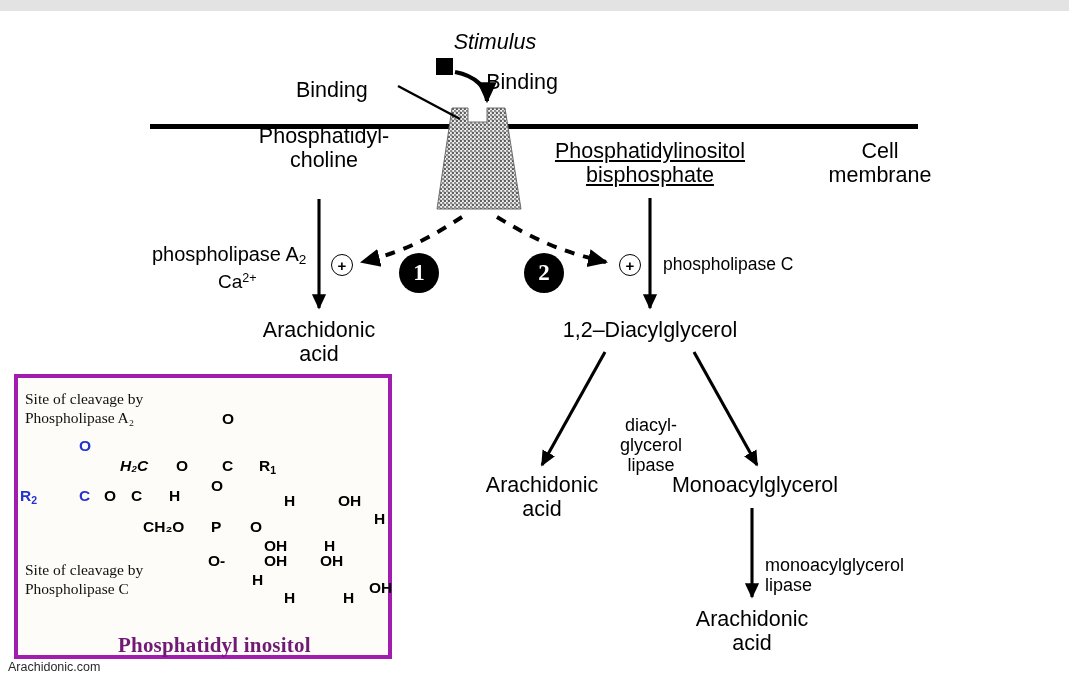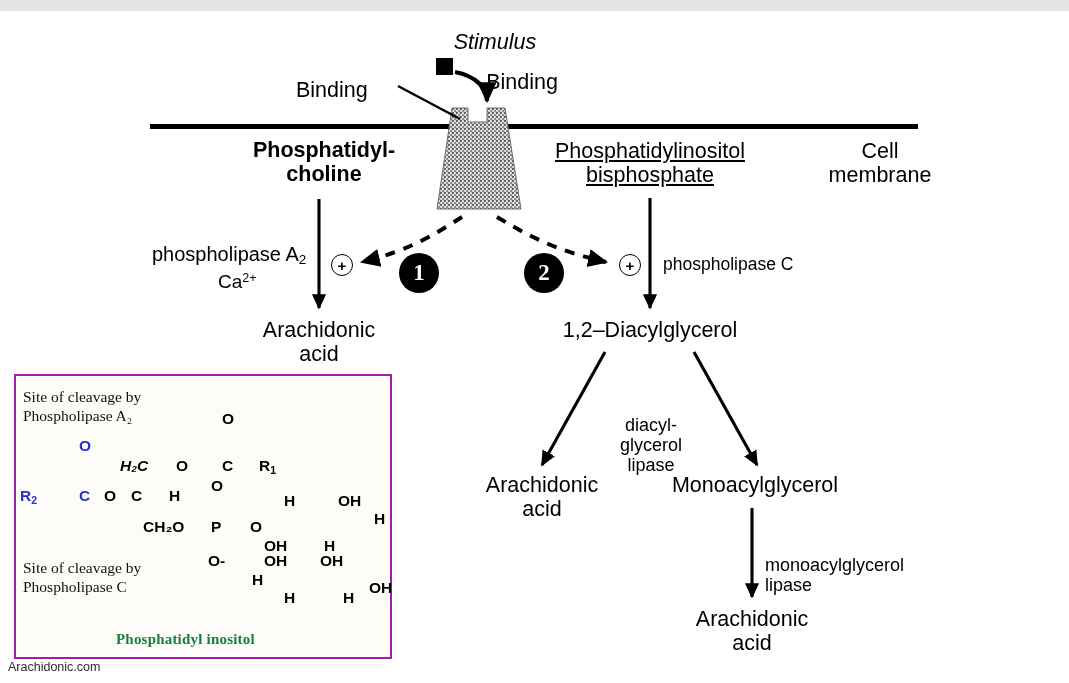--- a/index.html
+++ b/index.html
@@ -30,29 +30,29 @@
     position:absolute;width:40px;height:40px;border-radius:50%;
     background:#000;color:#fff;
     display:flex;align-items:center;justify-content:center;
     font-size:23px;font-weight:700;font-family:"Liberation Serif",serif;
   }
   .stimsq{position:absolute;width:17px;height:17px;background:#000;}
 
   
   #inset{
     position:absolute;left:14px;top:374px;width:378px;height:285px;
-    background:#fdfcf8;border:2px solid #a21caf;box-sizing:border-box;
+    background:#fdfcf8;border:4px solid #a21caf;box-sizing:border-box;
   }
   .chem{position:absolute;font-family:"Liberation Sans",sans-serif;font-size:15.5px;line-height:1;}
   .chem.blue{color:#2433cf;font-weight:700;}
   .chem.bold{font-weight:700;}
   .cap-ser{position:absolute;font-family:"Liberation Serif",serif;font-size:15.5px;line-height:1.22;color:#111;}
   .pi-title{
     position:absolute;font-family:"Liberation Serif",serif;font-weight:700;
-    font-size:15px;color:#15803d;letter-spacing:.2px;
+    font-size:21px;color:#701a75;letter-spacing:.2px;
   }
   sub{font-size:.68em;vertical-align:-.25em;}
   sup{font-size:.66em;vertical-align:.45em;}
   .wm{
     position:absolute;left:8px;top:660px;font-size:12.5px;color:#2b2b2b;
     font-family:"Liberation Sans",sans-serif;
   }
 </style>
 </head>
 <body>
@@ -162,21 +162,21 @@
     <line x1="108" y1="563" x2="158" y2="527" stroke="#e02b20" stroke-width="6.5" marker-end="url(#ahred)"></line>
   </svg>
 
   <div class="lbl big" style="left:400px;top:30px;width:190px;font-style:italic;">Stimulus</div>
   <div class="stimsq" style="left:436px;top:58px;"></div>
   <div class="lbl big" style="left:462px;top:70px;width:120px;text-align:center;">Binding</div>
   <div class="lbl big" style="left:296px;top:78px;width:110px;text-align:left;">Binding</div>
   <div class="lbl big" style="left:790px;top:139px;width:180px;">Cell
 membrane</div>
 
-  <div class="lbl big" style="left:229px;top:138px;width:190px;font-weight:bold;">Phosphatidyl-
+  <div class="lbl big" style="left:229px;top:124px;width:190px;">Phosphatidyl-
 choline</div>
   <div class="lbl big" style="left:535px;top:139px;width:230px;text-decoration:underline;">Phosphatidylinositol
 bisphosphate</div>
 
   <div style="position:absolute;left:152px;top:243px;font-size:20px;white-space:nowrap;">
     <span>phospholipase A</span><sub>2</sub>
   </div>
   <div style="position:absolute;left:218px;top:271px;font-size:19px;white-space:nowrap;">
     <span>Ca</span><sup>2+</sup>
   </div>

